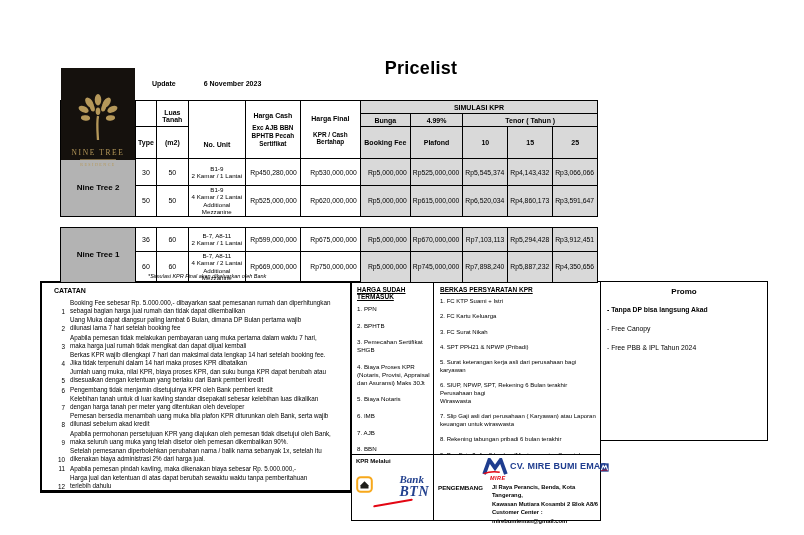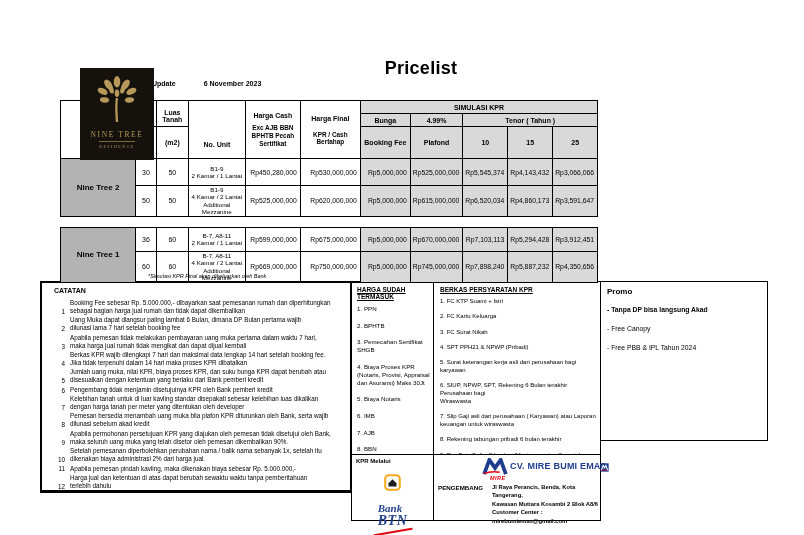--- a/index.html
+++ b/index.html
@@ -8,21 +8,21 @@
   .sheet { position:absolute; inset:0; background:#fff; overflow:hidden; }
 
   .page-title { position:absolute; top:58px; left:0; width:804px; text-align:center;
     font-size:18px; font-weight:bold; letter-spacing:.3px;padding-left:38px; }
   .update-row { position:absolute; top:80px; left:152px; font-size:7px; font-weight:bold; }
   .update-row span { margin-right:26px; }
 
   
   .logo-box { position:absolute; left:61px; top:68px; width:74px; height:92px;
     background:#15110d; z-index:5; display:flex; flex-direction:column;
-    align-items:center; justify-content:flex-start; padding-top:6px;margin-left:19px; }
+    align-items:center; justify-content:flex-start; padding-top:24px; }
   .logo-name { color:#b5985a; font-family:"Liberation Serif", serif; font-size:7.5px;
     letter-spacing:1.6px; margin-top:2px; white-space:nowrap; }
   .logo-sub { color:#b5985a; font-family:"Liberation Serif", serif; font-size:4px;
     letter-spacing:1.5px; margin-top:2px; border-top:0.5px solid #7b6740; padding-top:1.5px; }
 
   
   .table-host { position:absolute; left:60px; top:100px; z-index:1; }
   table { border-collapse:collapse; table-layout:fixed; }
   th, td { border:1px solid #000; font-size:7px; padding:0 2px; text-align:center;
     vertical-align:middle; overflow:hidden; }
@@ -51,25 +51,25 @@
   .sec-title { font-size:7px; font-weight:bold; margin-bottom:5px; }
   .sec-title.u { text-decoration:underline; font-size:6.5px; }
   .note { display:flex; margin-bottom:1.5px; }
   .note-num { flex:none; width:11px; text-align:right; margin-right:5px;
     font-size:6.3px; align-self:flex-end; }
   .note-lines { font-size:6.3px; line-height:1.26; }
   .inc-item { font-size:6.2px; line-height:1.3; margin-bottom:8.5px; }
   .req-item { font-size:6.0px; line-height:1.3; margin-bottom:7.5px; }
   .promo-item { font-size:6.8px; margin-bottom:12px; }
   .promo-item.b { font-weight:bold; }
-  .box-promo .sec-title { font-size:8px; margin-bottom:10px; }
+  .box-promo .sec-title { font-size:8px; margin-bottom:10px;text-align:center; }
 
   
   .kpr-label { font-size:6px; font-weight:bold; }
-  .btn-logo { display:flex; align-items:center; justify-content:space-between; gap:8px; margin-top:10px;flex-direction:column; }
+  .btn-logo { display:flex; align-items:center; justify-content:space-between; gap:18px; margin-top:10px; }
   .btn-words { display:flex; flex-direction:column; line-height:1; }
   .btn-bank { font-family:"Liberation Serif", serif; font-style:italic; font-weight:bold;
     font-size:11px; color:#23418e; }
   .btn-btn { font-style:italic; font-weight:bold; font-size:14px; color:#23418e; letter-spacing:.5px;font-family:Liberation Serif, serif; }
   .btn-swoosh { width:40px; height:2px; background:#e30613; transform:rotate(-10deg);
     margin:3px auto 0 auto; border-radius:2px; }
 
   
   .peng-label { flex:none; width:44px; font-size:6.2px; font-weight:bold; align-self:center; }
   .peng-body { flex:1; position:relative; }

